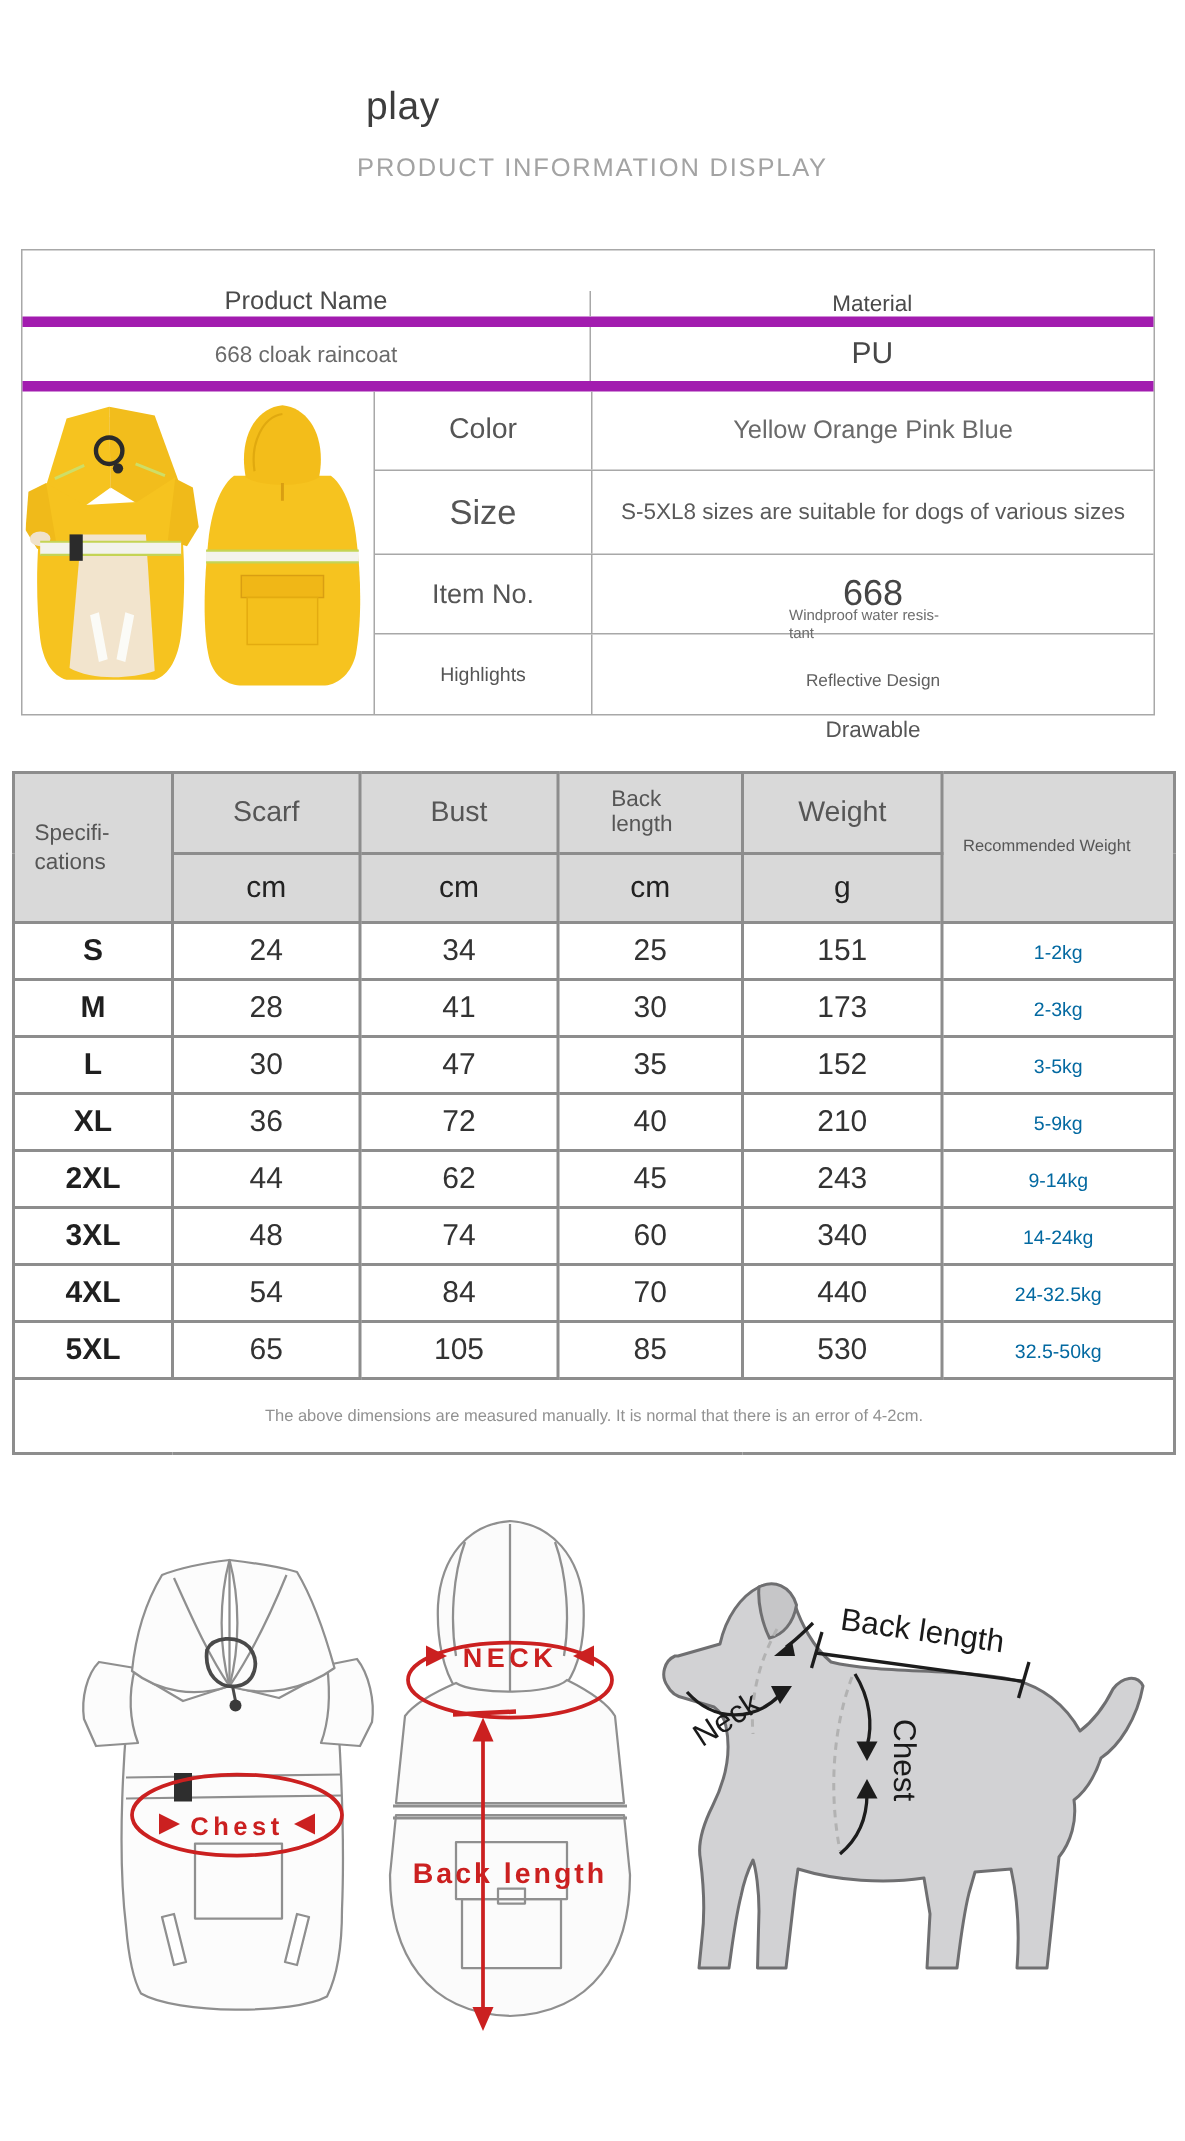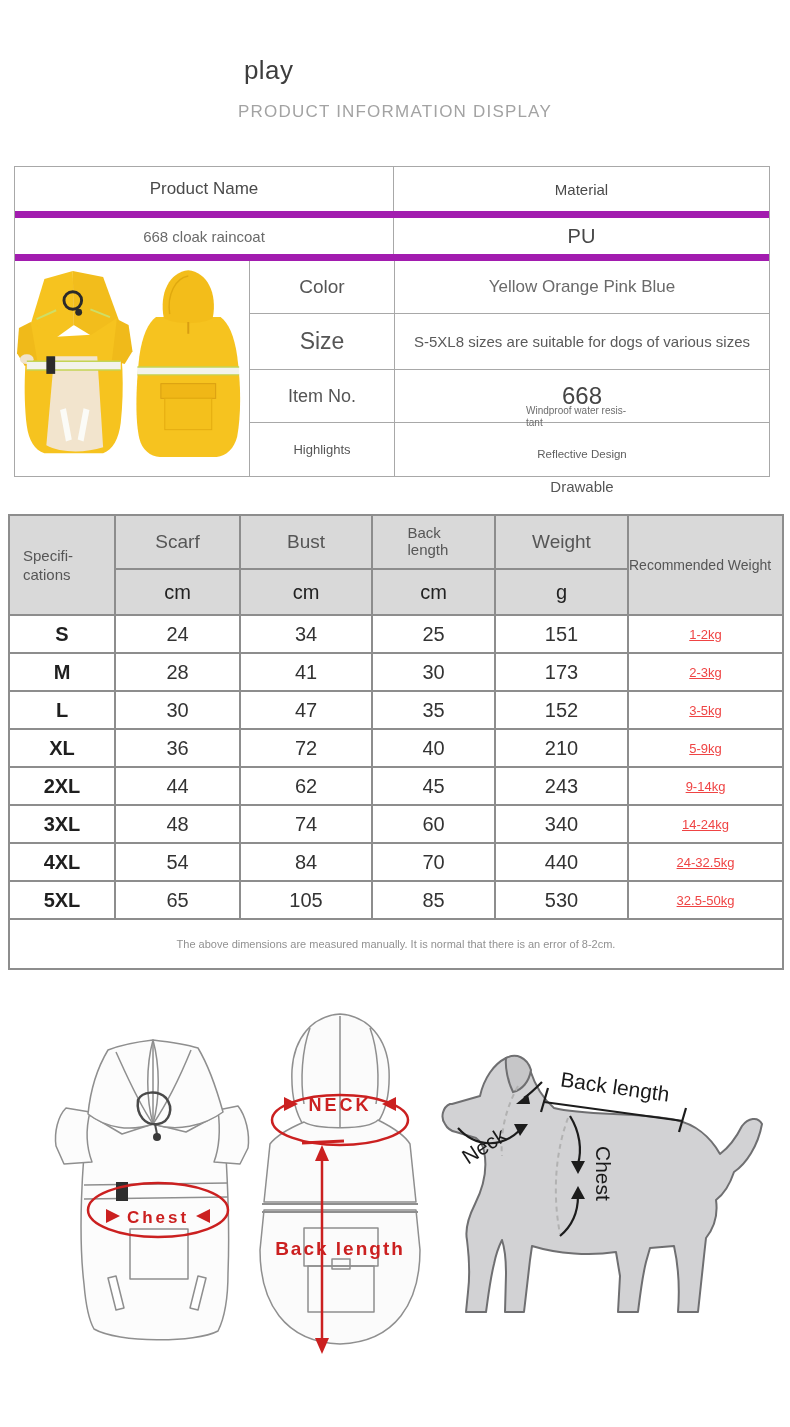--- a/index.html
+++ b/index.html
@@ -9,21 +9,21 @@
     font-family:"Liberation Sans","DejaVu Sans",sans-serif; color:#333;
   }
   
   .header { padding-top:56px; }
   .title { width:302px; margin:0 auto; font-size:26px; line-height:28px; color:#3d3d3d; letter-spacing:.4px; }
   .subtitle { margin-top:18px; text-align:center; font-size:17px; color:#a3a3a3; letter-spacing:1.2px; }
 
   
   .info-table { margin:44px 20px 0 14px; width:756px; border:1px solid #a8a8a8; }
   .irow { display:flex; border-top:7px solid #a21caf; }
-  .irow:first-child { border-top:none; }
+  .irow:first-child { border-top:none;align-items:flex-end; }
   .ic { display:flex; align-items:center; justify-content:center; text-align:center; }
   .ic + .ic { border-left:1px solid #a8a8a8; }
   .r1 { height:44px; } .r2 { height:43px; }
   .w-left { width:378px; } .w-right { flex:1; }
   .pn-label { font-size:17px; color:#4a4a4a; }
   .mat-label { font-size:15px; color:#4a4a4a; }
   .pn-value { font-size:15px; color:#6a6a6a; }
   .mat-value { font-size:20px; color:#474747; }
   .photo-cell { width:234px; height:215px; display:flex; align-items:center; justify-content:center; }
   .detail-stack { flex:1; display:flex; flex-direction:column; border-left:1px solid #a8a8a8; }
@@ -42,25 +42,25 @@
   .hl2 { font-size:11.5px; color:#606060; }
   .hl3 { font-size:15px; color:#565656; }
 
   
   table.spec { border-collapse:collapse; table-layout:fixed; width:774px; margin:37px 0 0 8px; }
   .spec th, .spec td { border:2px solid #8d8d8d; }
   .spec thead th { background:#d9d9d9; font-weight:400; }
   .th-spec { width:106px; font-size:15px; color:#565656; text-align:left; padding-left:13px; line-height:1.3; }
   .th-col  { font-size:19px; color:#565656; height:54px; text-align:center;margin-left:29px; }
   .th-back span { display:inline-block; width:52px; text-align:left; font-size:15px; line-height:1.15; }
-  .th-rec  { width:155px; font-size:14px; color:#565656; text-align:left; line-height:1.2; }
+  .th-rec  { width:155px; font-size:11px; color:#565656; text-align:left; padding-left:13px; line-height:1.2; }
   .th-unit { height:46px; text-align:center; font-weight:bold; font-size:20px; color:#222; }
   .spec tbody td { height:38px; text-align:center; font-size:20px; color:#333; background:#fff; }
   .spec tbody td.size { font-weight:bold; color:#1f1f1f; }
-  .spec tbody td.rec { font-size:13px; color:#ef4444;text-decoration:underline; }
+  .spec tbody td.rec { font-size:13px; color:#0369a1; }
   .spec td.note { height:50px; font-size:11px; color:#919191; text-align:center; }
 
   
   .diagrams { position:relative; height:368px; margin-top:36px; }
   .sk-front { position:absolute; left:46px; top:6px; }
   .sk-back  { position:absolute; left:250px; top:2px; }
   .sk-dog   { position:absolute; left:418px; top:18px; }
   svg text { font-family:"Liberation Sans","DejaVu Sans",sans-serif; }
 </style>
 </head>
@@ -227,21 +227,21 @@
     </tr>
     <tr>
       <td class="size">5XL</td>
       <td>65</td>
       <td>105</td>
       <td>85</td>
       <td>530</td>
       <td class="rec">32.5-50kg</td>
     </tr>
     <tr>
-      <td class="note" colspan="6">The above dimensions are measured manually. It is normal that there is an error of 8-2cm.</td>
+      <td class="note" colspan="6">The above dimensions are measured manually. It is normal that there is an error of 4-2cm.</td>
     </tr>
   </tbody>
 </table>
 
 <div class="diagrams">
 
   <svg class="sk-front" width="215" height="350" viewBox="0 0 215 350">
     <g stroke="#8f8f8f" stroke-width="1.5" fill="#fcfcfc" stroke-linejoin="round">
       <path d="M42,102 C36,152 32,222 38,272 C40,296 44,310 48,317 C72,331 150,331 172,319 C178,307 182,287 182,261 C184,212 181,152 177,100 L140,120 L107,112 L76,122 Z"></path>
       <path d="M44,100 L20,96 C12,104 8,120 10,134 L18,152 L46,150 C40,134 40,116 44,100 Z"></path>

